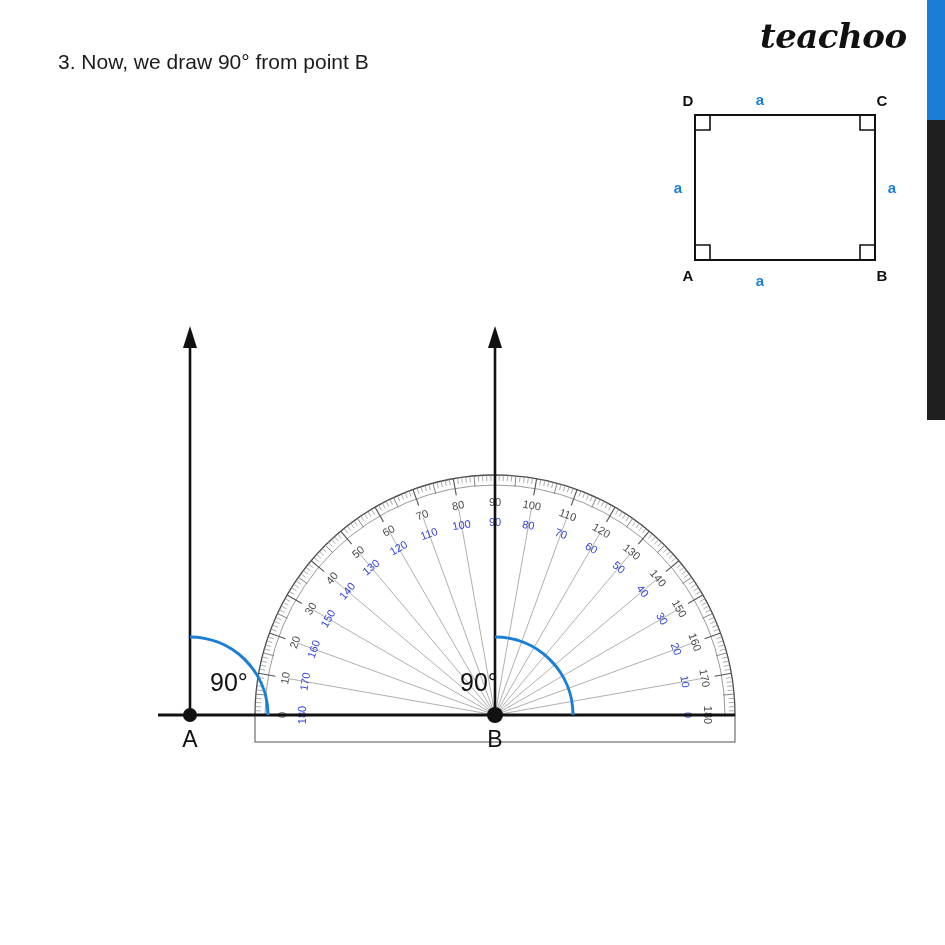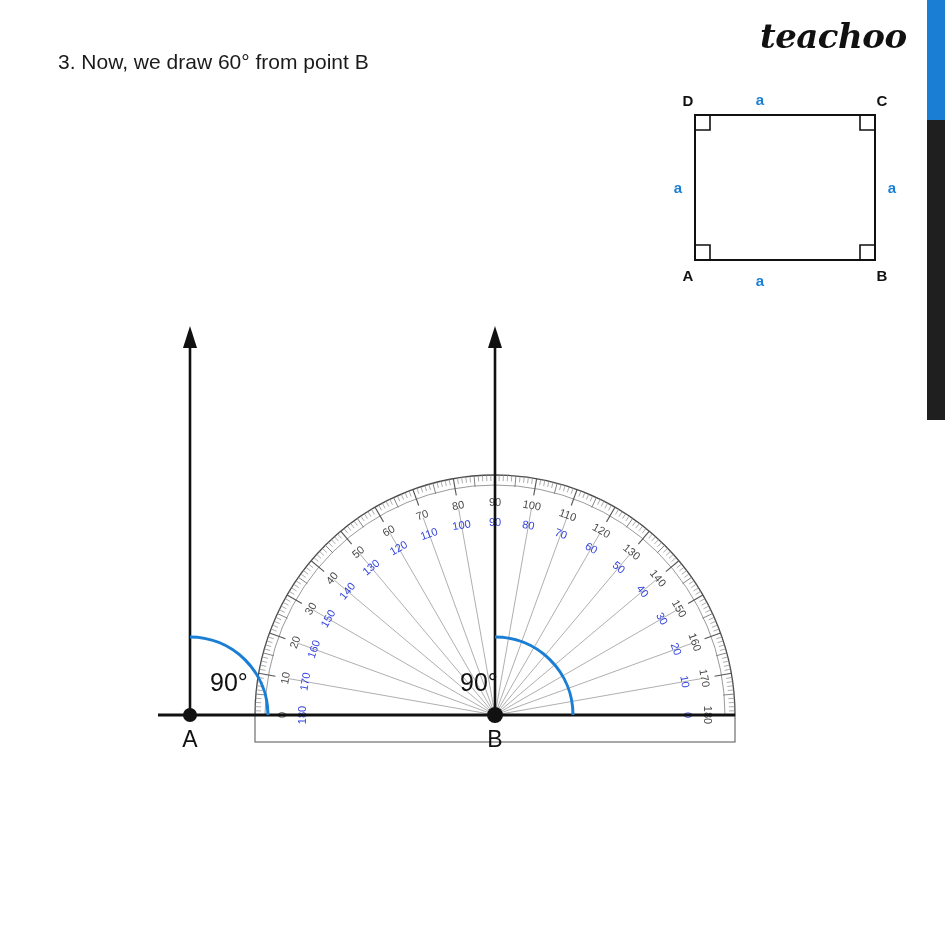--- a/index.html
+++ b/index.html
@@ -48,21 +48,21 @@
 <body>
 
 <div id="right-bars">
   <div class="bar bar-blue" style="height:120px"></div>
   <div class="bar bar-dark" style="height:300px"></div>
   <div class="bar bar-white" style="height:525px"></div>
 </div>
 
 <div id="brand">teachoo</div>
 
-<div id="step-text">3.  Now, we draw 60° from point B</div>
+<div id="step-text">3.  Now, we draw 90° from point B</div>
 
 <div id="square-fig">
 <svg width="250" height="220" viewBox="0 0 250 220" xmlns="http://www.w3.org/2000/svg">
 
   <rect x="35" y="35" width="180" height="145" fill="none" stroke="#111" stroke-width="2"></rect>
 
   <path d="M35 50 L50 50 L50 35" fill="none" stroke="#111" stroke-width="1.6"></path>
   <path d="M215 50 L200 50 L200 35" fill="none" stroke="#111" stroke-width="1.6"></path>
   <path d="M35 165 L50 165 L50 180" fill="none" stroke="#111" stroke-width="1.6"></path>
   <path d="M215 165 L200 165 L200 180" fill="none" stroke="#111" stroke-width="1.6"></path>

